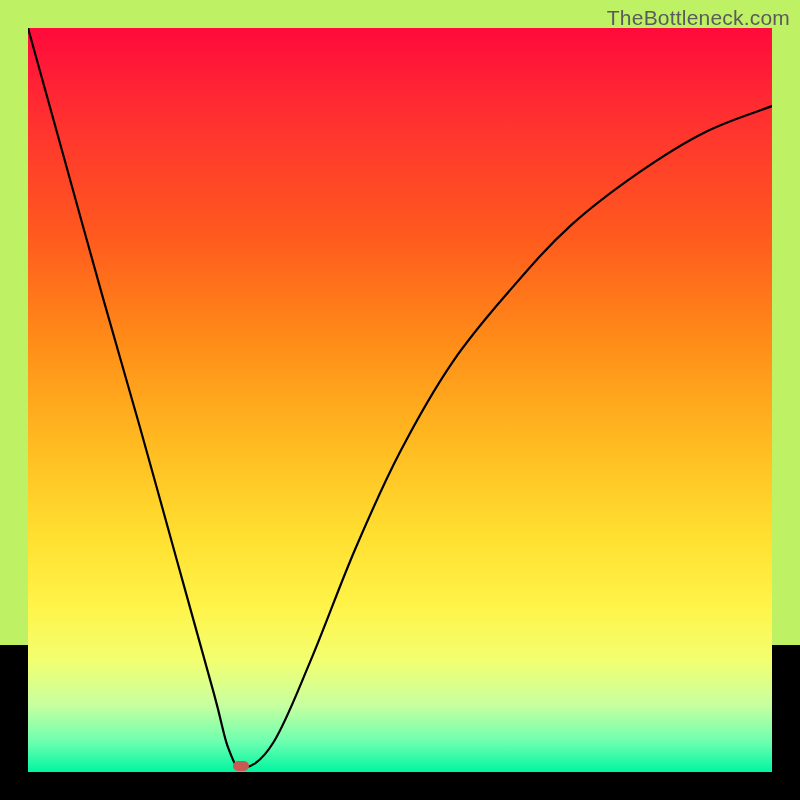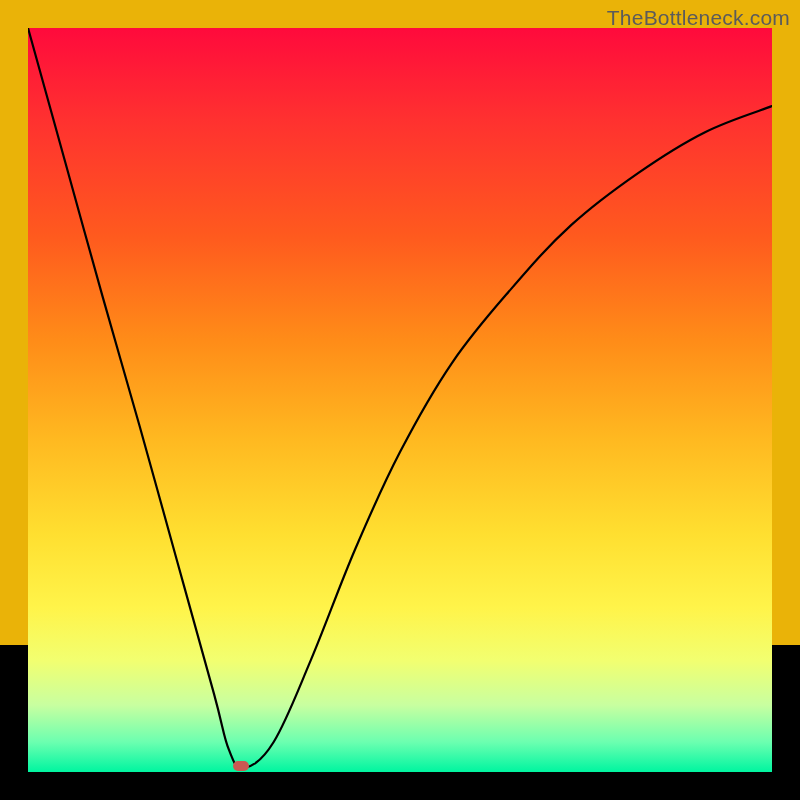--- a/index.html
+++ b/index.html
@@ -8,21 +8,21 @@
     width: 800px;
     height: 800px;
     background: #000;
     overflow: hidden;
     font-family: Arial, Helvetica, sans-serif;
   }
   .frame {
     position: relative;
     width: 800px;
     height: 645px;
-    background: #eab308;
+    background: #bef264;
   }
   .plot {
     position: absolute;
     left: 28px;
     top: 28px;
     width: 744px;
     height: 744px;
     
     background: linear-gradient(to bottom,
       #ff0a3c 0%,

